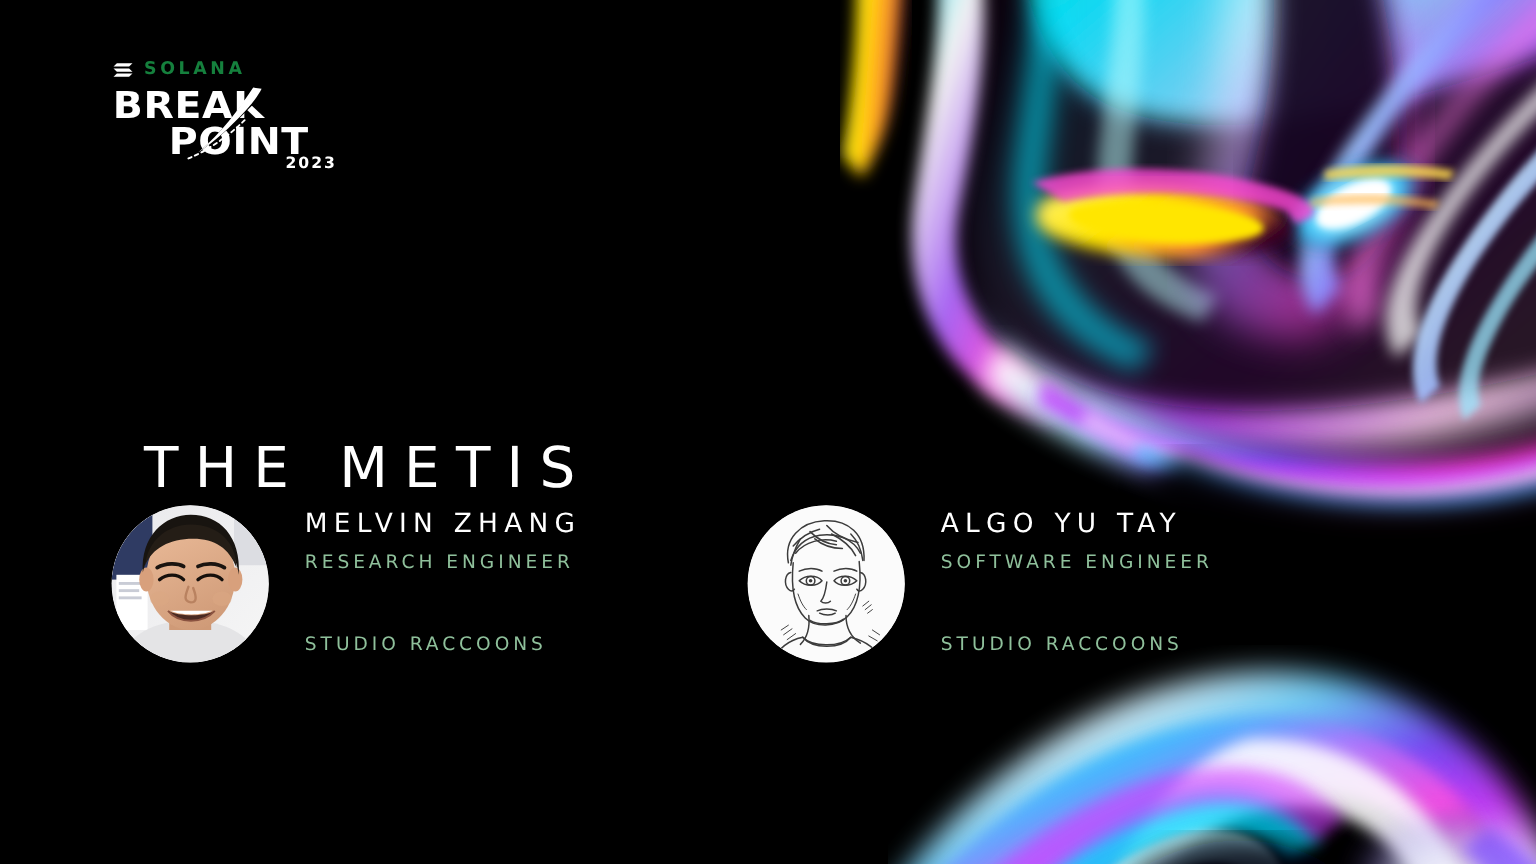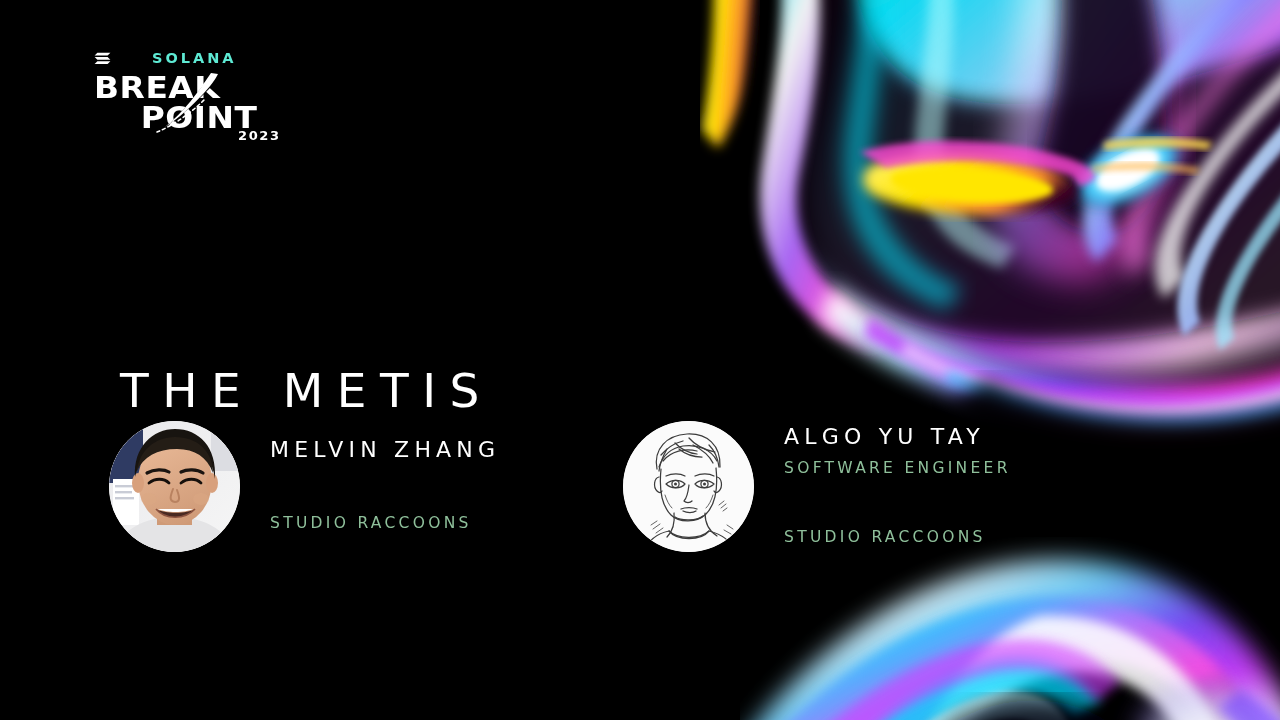--- a/index.html
+++ b/index.html
@@ -28,27 +28,26 @@
     position:absolute;
     left:740px; top:520px;
     width:600px; height:260px;
   }
 
   
   .logo { position:absolute; left:94px; top:50px; width:200px; height:92px; }
   .logo-solana { display:flex; align-items:center; gap:9px; height:16px; }
   .sol-mark { width:17px; height:13px; display:block; }
   .sol-word {
-    color:#5eead4;
+    color:#15803d;
     font-size:14.5px;
     font-weight:700;
     letter-spacing:3.0px;
     font-family:"DejaVu Sans", sans-serif;
     line-height:13px;
-    margin-left:32px;
   }
   .logo-bp { position:relative; width:200px; height:72px; margin-top:4px; }
   .bp-svg { position:absolute; left:0; top:0; }
 
   
   .title {
     position:absolute;
     left:97px; top:216px;
     color:#ffffff;
     font-family:"DejaVu Sans", sans-serif;
@@ -60,21 +59,21 @@
   }
   .title-line { display:block;margin-left:23px; }
 
   
   .speakers {
     position:absolute;
     left:93px; top:421px;
     width:1000px; height:140px;
   }
   .speaker { position:absolute; top:0; display:flex; align-items:center; }
-  .speaker.one  { left:16px; }
+  .speaker.one  { left:0px; }
   .speaker.two  { left:530px; }
 
   .avatar {
     width:131px; height:131px;
     border-radius:50%;
     overflow:hidden;
     flex:0 0 auto;
     background:#f2f2f2;
     position:relative;
   }
@@ -375,20 +374,21 @@
             <path d="M49,88 C57,92 76,92 84,88 Z" fill="#ffffff"></path>
             <path d="M47,88 C56,99 76,99 86,88" stroke="#8b5340" stroke-width="1.6" fill="none"></path>
 
             <ellipse cx="40" cy="78" rx="8" ry="6" fill="#dba883" opacity="0.55"></ellipse>
             <ellipse cx="92" cy="78" rx="8" ry="6" fill="#dba883" opacity="0.55"></ellipse>
           </g>
         </svg>
       </div>
       <div class="speaker-text">
         <div class="speaker-name">MELVIN ZHANG</div>
+        <div class="speaker-role">RESEARCH ENGINEER</div>
         <div class="speaker-org">STUDIO RACCOONS</div>
       </div>
     </div>
 
     <div class="speaker two">
       <div class="avatar">
         <svg viewBox="0 0 131 131">
           <defs>
             <clipPath id="cl2">
                 <circle cx="65.5" cy="65.5" r="65.5"></circle>

